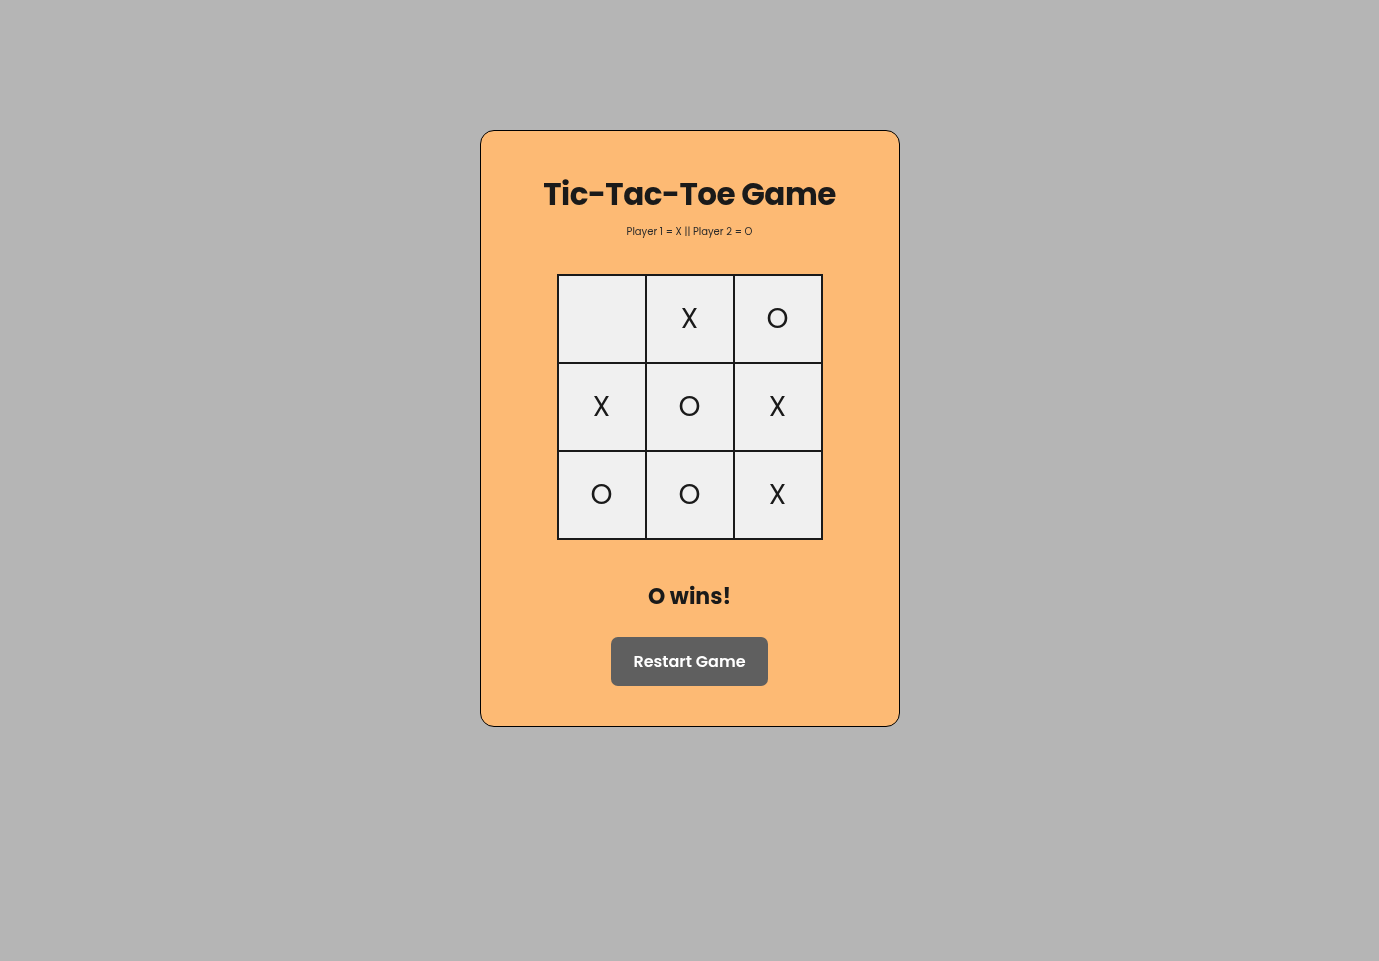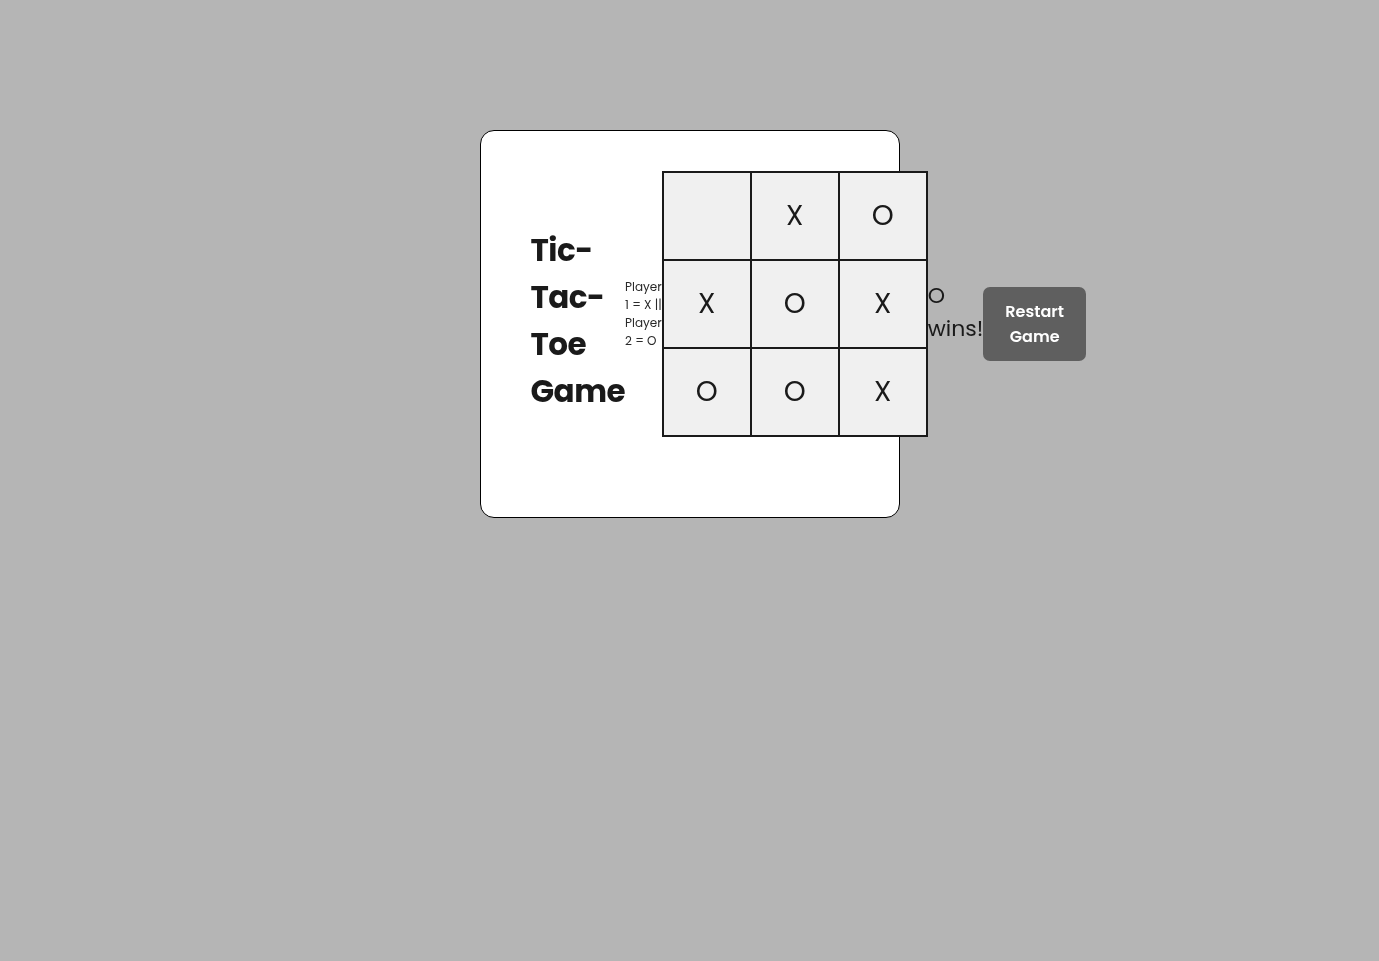--- a/index.html
+++ b/index.html
@@ -10,40 +10,40 @@
     body {
       font-family: 'Poppins', 'Segoe UI', Arial, sans-serif;
       background-color: #b5b5b5;
       min-height: 100vh;
       display: flex;
       justify-content: center;
       align-items: flex-start;
       padding-top: 130px;
     }
     .game-container {
-      background-color: #ffffff;
+      background-color: #fdba74;
       border: 1px solid #000;
       border-radius: 14px;
       padding: 40px 50px;
       width: 420px;
       display: flex;
-      flex-direction: row;
+      flex-direction: column;
       align-items: center;
     }
     .title {
       font-size: 31px;
       font-weight: 700;
       color: #1a1a1a;
       margin-bottom: 6px;
       letter-spacing: -0.5px;
     }
     .subtitle {
-      font-size: 12px;
+      font-size: 10px;
       color: #2a2a2a;
-      margin-bottom: 20px;
+      margin-bottom: 34px;
     }
     .board {
       display: grid;
       grid-template-columns: repeat(3, 88px);
       grid-template-rows: repeat(3, 88px);
       border: 1px solid #1a1a1a;
       margin-bottom: 40px;
     }
     .cell {
       border: 1px solid #1a1a1a;
@@ -53,21 +53,21 @@
       font-size: 28px;
       font-weight: 400;
       color: #1a1a1a;
       cursor: pointer;
       background-color: #f0f0f0;
     }
     .status {
       font-size: 22px;
       color: #1a1a1a;
       margin-bottom: 24px;
-      font-weight: 400;
+      font-weight: 700;
     }
     .restart-btn {
       background-color: #5f5f5f;
       color: #fff;
       border: none;
       border-radius: 7px;
       padding: 12px 22px;
       font-size: 16px;
       font-weight: 600;
       cursor: pointer;

